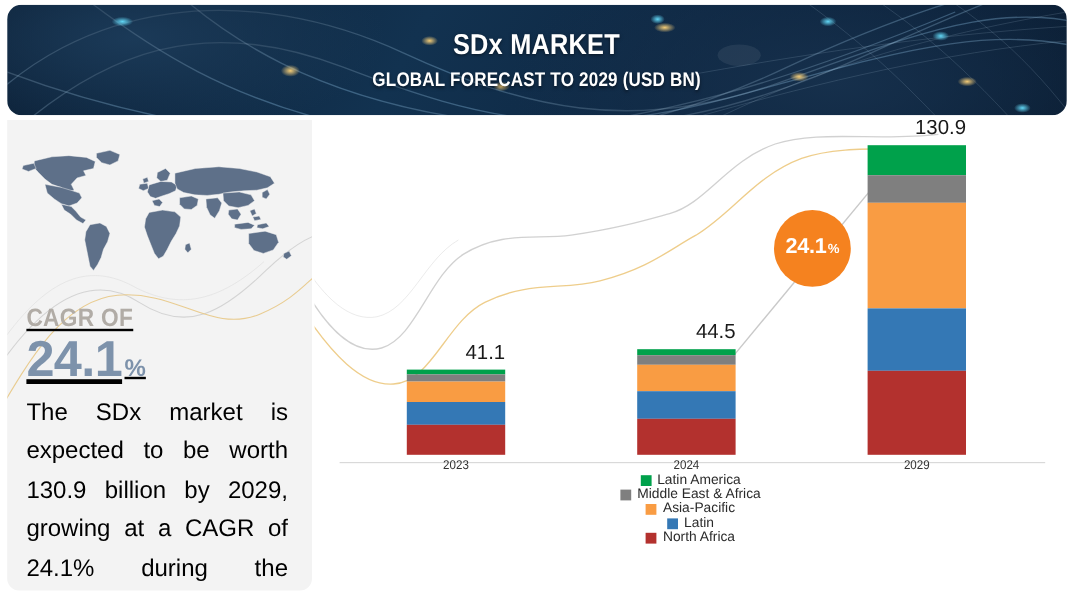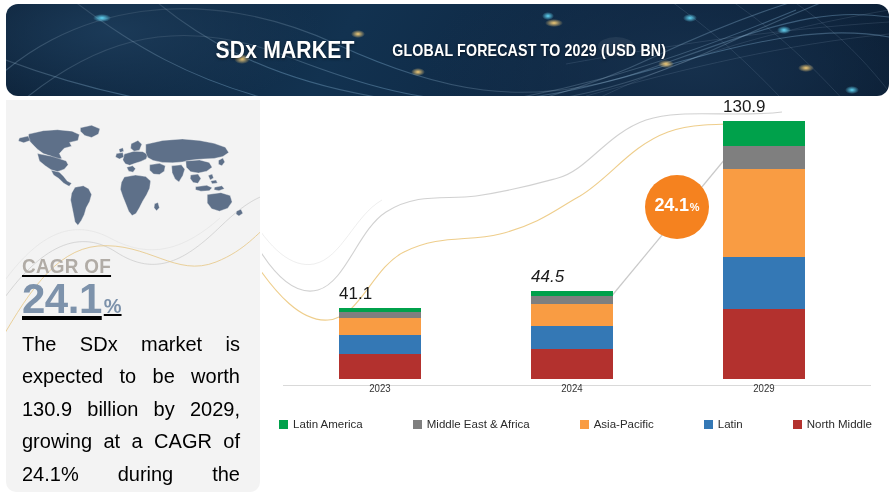--- a/index.html
+++ b/index.html
@@ -44,21 +44,21 @@
     left: 0; top: 0;
     width: 883px; height: 92px;
   }
   #header-text {
     position: absolute;
     left: 0;
     top: 0;
     width: 883px;
     height: 92px;
     display: flex;
-    flex-direction: row;
+    flex-direction: column;
     align-items: center;
     justify-content: center;
     gap: 6px;
   }
   #header-title {
     color: #ffffff;
     font-size: 24px;
     font-weight: bold;
     letter-spacing: 0.2px;
     transform: scaleX(0.88);
@@ -177,21 +177,21 @@
   }
   .bar-group {
     position: absolute;
     bottom: 13px;
     width: 82px;
   }
   .bar-total {
     position: absolute;
     left: 0;
     width: 82px;
-    text-align: left;
+    text-align: right;
     color: #1a1a1a;
     font-size: 17px;
     font-weight: normal;
   }
   .bar-stack {
     position: absolute;
     left: 0;
     bottom: 0;
     width: 82px;
   }
@@ -249,21 +249,22 @@
   
   #legend {
     position: absolute;
     left: 262px;
     top: 412px;
     width: 627px;
     height: 24px;
     display: flex;
     align-items: center;
     justify-content: center;
-    gap: 16px;
+    gap: 0px;
+    flex-direction: column;
   }
   .legend-item {
     display: flex;
     align-items: center;
     margin: 0 17px;
     white-space: nowrap;
   }
   .legend-swatch {
     width: 9px;
     height: 9px;
@@ -440,21 +441,21 @@
             <div class="seg" title="Latin America 2023: 1.8" style="height: 3.54775px; background: rgb(0, 161, 75);"></div>
             <div class="seg" title="Middle East &amp; Africa 2023: 3.1" style="height: 6.11001px; background: rgb(127, 127, 127);"></div>
             <div class="seg" title="Asia-Pacific 2023: 8.7" style="height: 17.1474px; background: rgb(249, 156, 67);"></div>
             <div class="seg" title="Europe 2023: 9.6" style="height: 18.9213px; background: rgb(52, 120, 181);"></div>
             <div class="seg" title="North America 2023: 12.6" style="height: 24.8342px; background: rgb(179, 49, 46);"></div>
           </div>
         <div class="x-label">2023</div>
       </div>
 
       <div class="bar-group" id="group-1" style="left:269px;">
-        <div class="bar-total" style="bottom: 91.7082px; font-style: italic;">44.5</div>
+        <div class="bar-total" style="bottom: 91.7082px;">44.5</div>
         <div class="bar-stack">
             <div class="seg" title="Latin America 2024: 2.4" style="height: 4.73033px; background: rgb(0, 161, 75);"></div>
             <div class="seg" title="Middle East &amp; Africa 2024: 4.1" style="height: 8.08098px; background: rgb(127, 127, 127);"></div>
             <div class="seg" title="Asia-Pacific 2024: 11" style="height: 21.6807px; background: rgb(249, 156, 67);"></div>
             <div class="seg" title="Europe 2024: 11.6" style="height: 22.8633px; background: rgb(52, 120, 181);"></div>
             <div class="seg" title="North America 2024: 15.4" style="height: 30.3529px; background: rgb(179, 49, 46);"></div>
           </div>
         <div class="x-label">2024</div>
       </div>
 
@@ -490,17 +491,17 @@
       <div class="legend-item">
         <span class="legend-swatch" style="background: rgb(249, 156, 67);"></span>
         <span class="legend-label">Asia-Pacific</span>
       </div>
       <div class="legend-item">
         <span class="legend-swatch" style="background: rgb(52, 120, 181);"></span>
         <span class="legend-label">Latin</span>
       </div>
       <div class="legend-item">
         <span class="legend-swatch" style="background: rgb(179, 49, 46);"></span>
-        <span class="legend-label">North Middle</span>
+        <span class="legend-label">North Africa</span>
       </div>
     </div>
 
 </div>
 
 </body></html>

